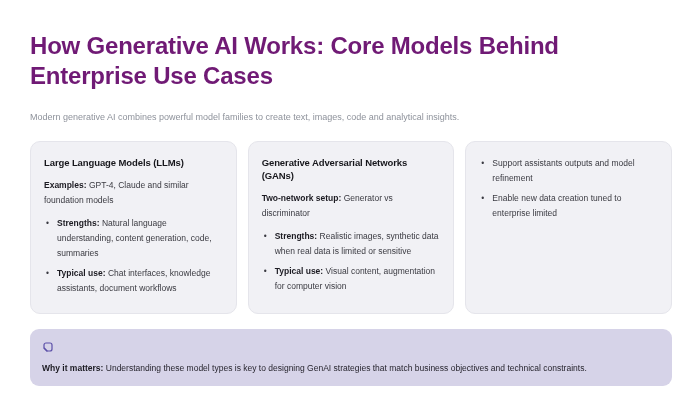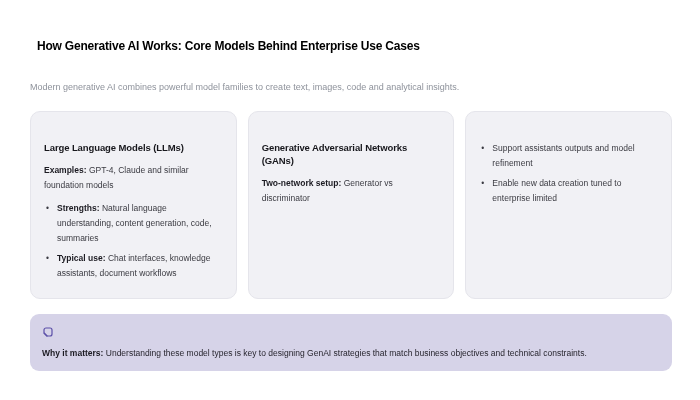--- a/index.html
+++ b/index.html
@@ -6,48 +6,47 @@
   html, body { width: 700px; height: 400px; }
   body {
     font-family: "Liberation Sans", sans-serif;
     background: #ffffff;
     overflow: hidden;
     position: relative;
   }
   .page { padding: 31px 28px 0 30px; width: 700px; }
 
   .title {
-    color: #000000;
-    font-size: 12px;
+    color: #701a75;
+    font-size: 24px;
     font-weight: bold;
     line-height: 30px;
     letter-spacing: -0.2px;
     max-width: 560px;
-    margin-left: 7px;
   }
   .subtitle {
     margin-top: 21px;
     color: #8e929b;
     font-size: 9px;
     line-height: 11px;
   }
 
   .cards {
     margin-top: 18px;
     display: flex;
     gap: 11px;
     width: 642px;
     align-items: stretch;
   }
   .card {
     flex: 1 1 0;
     background: #f1f1f5;
     border: 1px solid #e5e5eb;
     border-radius: 10px;
-    padding: 29px 12px 12px 13px;
+    padding: 14px 12px 12px 13px;
     min-height: 166px;
   }
   .card h2 {
     font-size: 9.5px;
     line-height: 13px;
     color: #17171c;
     font-weight: bold;
     margin-bottom: 9px;
     letter-spacing: -0.1px;
   }
@@ -108,20 +107,24 @@
       <p class="intro"><b>Examples:</b> <span>GPT-4, Claude and similar foundation models</span></p>
       <ul>
         <li><b>Strengths:</b> <span>Natural language understanding, content generation, code, summaries</span></li>
         <li><b>Typical use:</b> <span>Chat interfaces, knowledge assistants, document workflows</span></li>
       </ul>
     </div>
 
     <div class="card">
       <h2>Generative Adversarial Networks (GANs)</h2>
       <p class="intro"><b>Two-network setup:</b> <span>Generator vs discriminator</span></p>
+      <ul>
+        <li><b>Strengths:</b> <span>Realistic images, synthetic data when real data is limited or sensitive</span></li>
+        <li><b>Typical use:</b> <span>Visual content, augmentation for computer vision</span></li>
+      </ul>
     </div>
 
     <div class="card">
       <ul>
         <li><b></b> <span>Support assistants outputs and model refinement</span></li>
         <li><b></b> <span>Enable new data creation tuned to enterprise limited</span></li>
       </ul>
     </div>
 
   </div>

